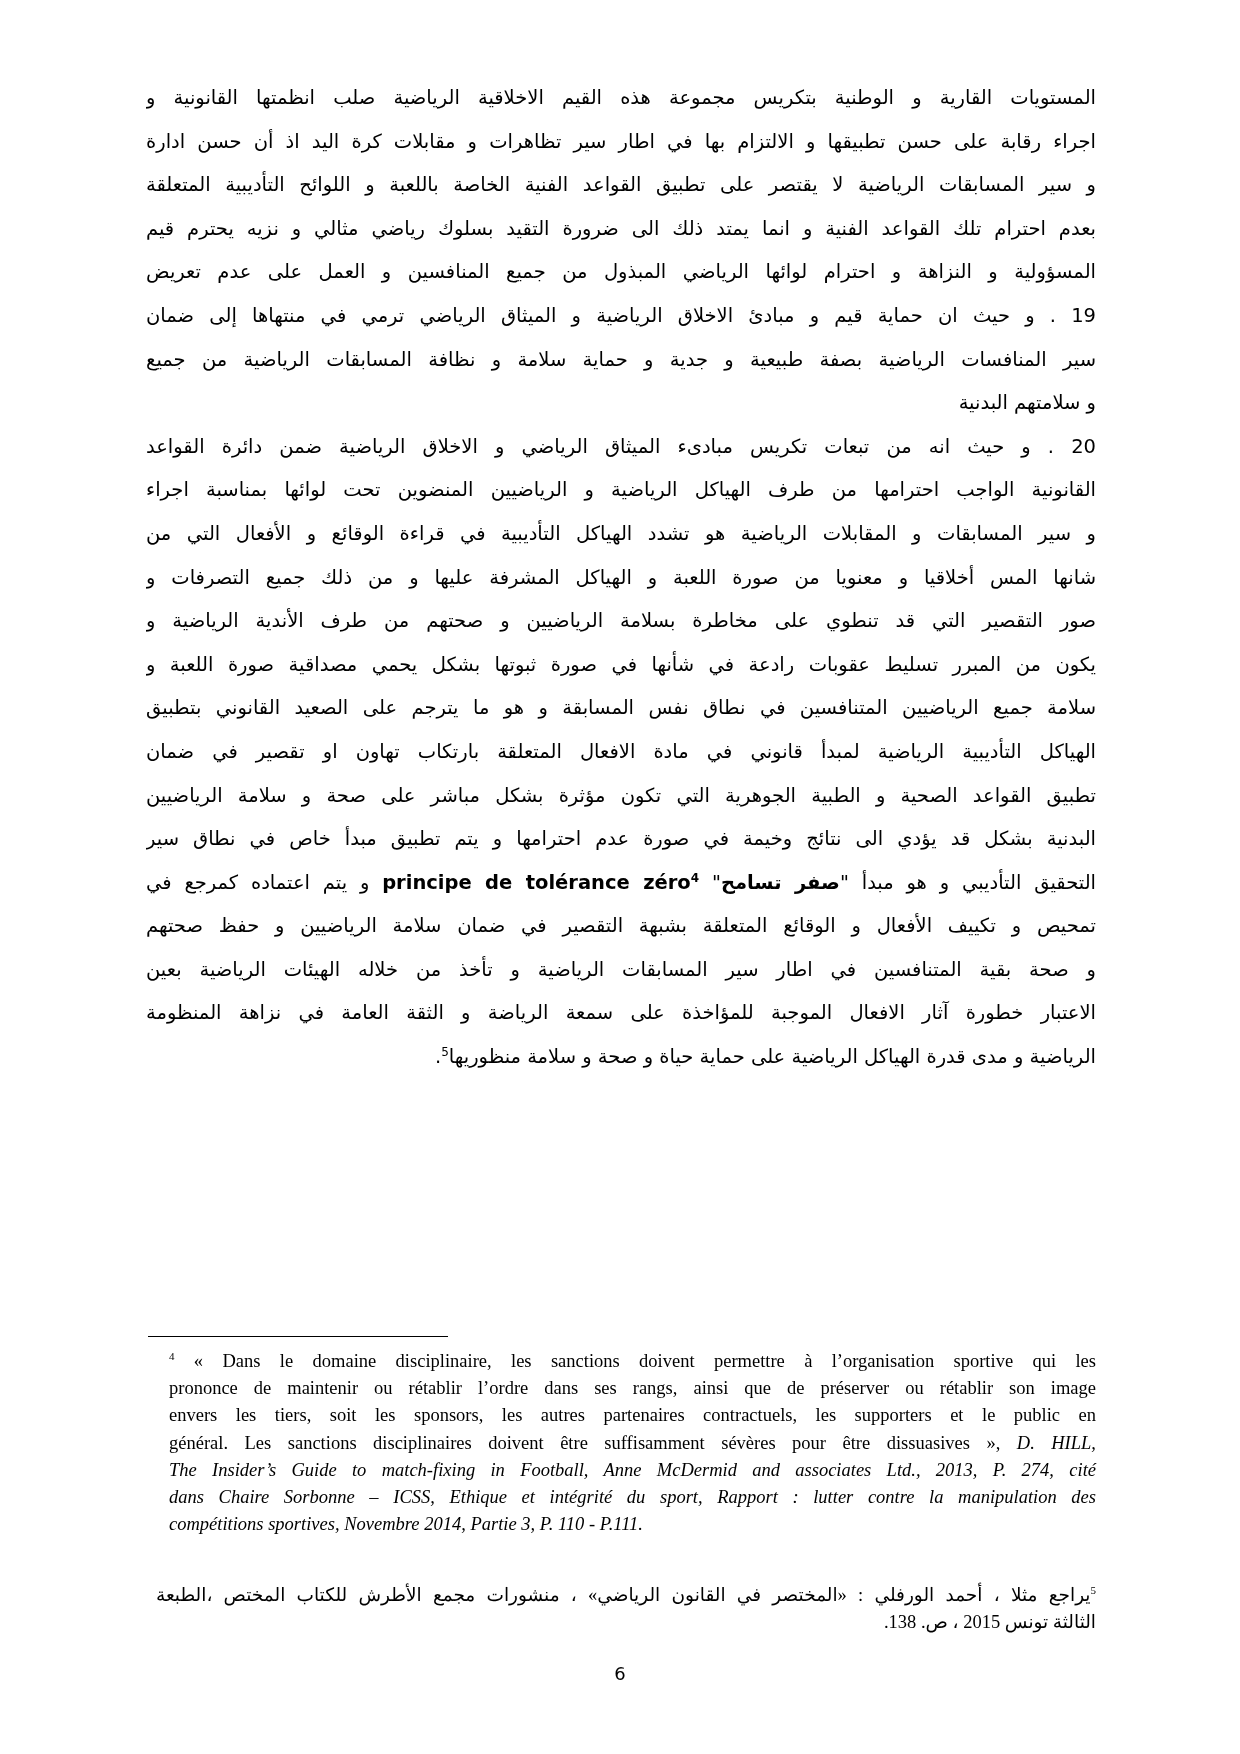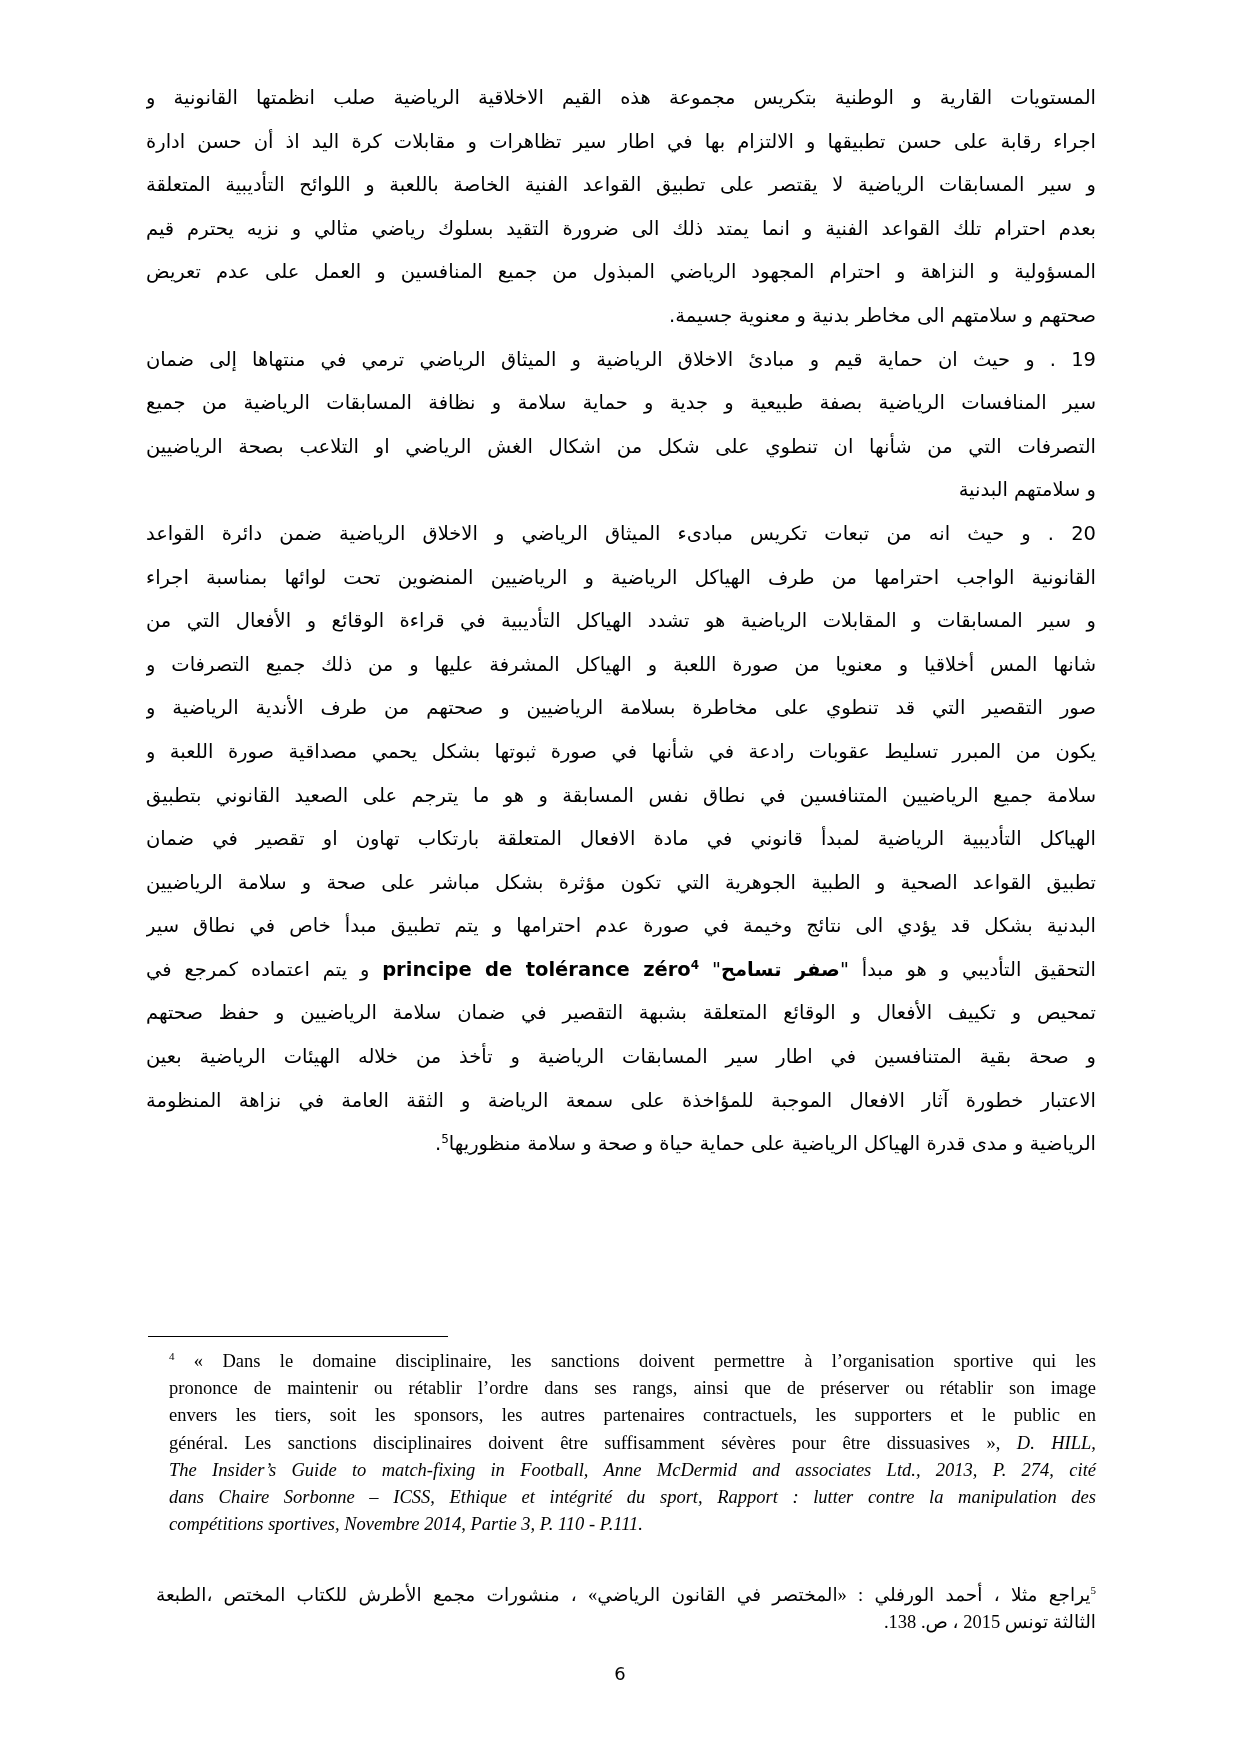--- a/index.html
+++ b/index.html
@@ -43,25 +43,23 @@
 </head>
 <body>
 
 <div class="page">
 
   <div class="body-text">
     <span class="line">المستويات القارية و الوطنية بتكريس مجموعة هذه القيم الاخلاقية الرياضية صلب انظمتها القانونية و</span>
     <span class="line">اجراء رقابة على حسن تطبيقها و الالتزام بها في اطار سير تظاهرات و مقابلات كرة اليد اذ أن حسن ادارة</span>
     <span class="line">و سير المسابقات الرياضية لا يقتصر على تطبيق القواعد الفنية الخاصة باللعبة و اللوائح التأديبية المتعلقة</span>
     <span class="line">بعدم احترام تلك القواعد الفنية و انما يمتد ذلك الى ضرورة التقيد بسلوك رياضي مثالي و نزيه يحترم قيم</span>
-    <span class="line">المسؤولية و النزاهة و احترام المجهود الرياضي المبذول من جميع المنافسين و العمل على عدم تعريض</span>
-    <span class="line last">صحتهم و سلامتهم الى مخاطر بدنية و معنوية جسيمة.</span>
+    <span class="line">المسؤولية و النزاهة و احترام لوائها الرياضي المبذول من جميع المنافسين و العمل على عدم تعريض</span>
     <span class="line">19 . و حيث ان حماية قيم و مبادئ الاخلاق الرياضية و الميثاق الرياضي ترمي في منتهاها إلى ضمان</span>
     <span class="line">سير المنافسات الرياضية بصفة طبيعية و جدية و حماية سلامة و نظافة المسابقات الرياضية من جميع</span>
-    <span class="line">التصرفات التي من شأنها ان تنطوي على شكل من اشكال الغش الرياضي او التلاعب بصحة الرياضيين</span>
     <span class="line last">و سلامتهم البدنية</span>
     <span class="line">20 . و حيث انه من تبعات تكريس مبادىء الميثاق الرياضي و الاخلاق الرياضية ضمن دائرة القواعد</span>
     <span class="line">القانونية الواجب احترامها من طرف الهياكل الرياضية و الرياضيين المنضوين تحت لوائها بمناسبة اجراء</span>
     <span class="line">و سير المسابقات و المقابلات الرياضية هو تشدد الهياكل التأديبية في قراءة الوقائع و الأفعال التي من</span>
     <span class="line">شانها المس أخلاقيا و معنويا من صورة اللعبة و الهياكل المشرفة عليها و من ذلك جميع التصرفات و</span>
     <span class="line">صور التقصير التي قد تنطوي على مخاطرة بسلامة الرياضيين و صحتهم من طرف الأندية الرياضية و</span>
     <span class="line">يكون من المبرر تسليط عقوبات رادعة في شأنها في صورة ثبوتها بشكل يحمي مصداقية صورة اللعبة و</span>
     <span class="line">سلامة جميع الرياضيين المتنافسين في نطاق نفس المسابقة و هو ما يترجم على الصعيد القانوني بتطبيق</span>
     <span class="line">الهياكل التأديبية الرياضية لمبدأ قانوني في مادة الافعال المتعلقة بارتكاب تهاون او تقصير في ضمان</span>
     <span class="line">تطبيق القواعد الصحية و الطبية الجوهرية التي تكون مؤثرة بشكل مباشر على صحة و سلامة الرياضيين</span>

